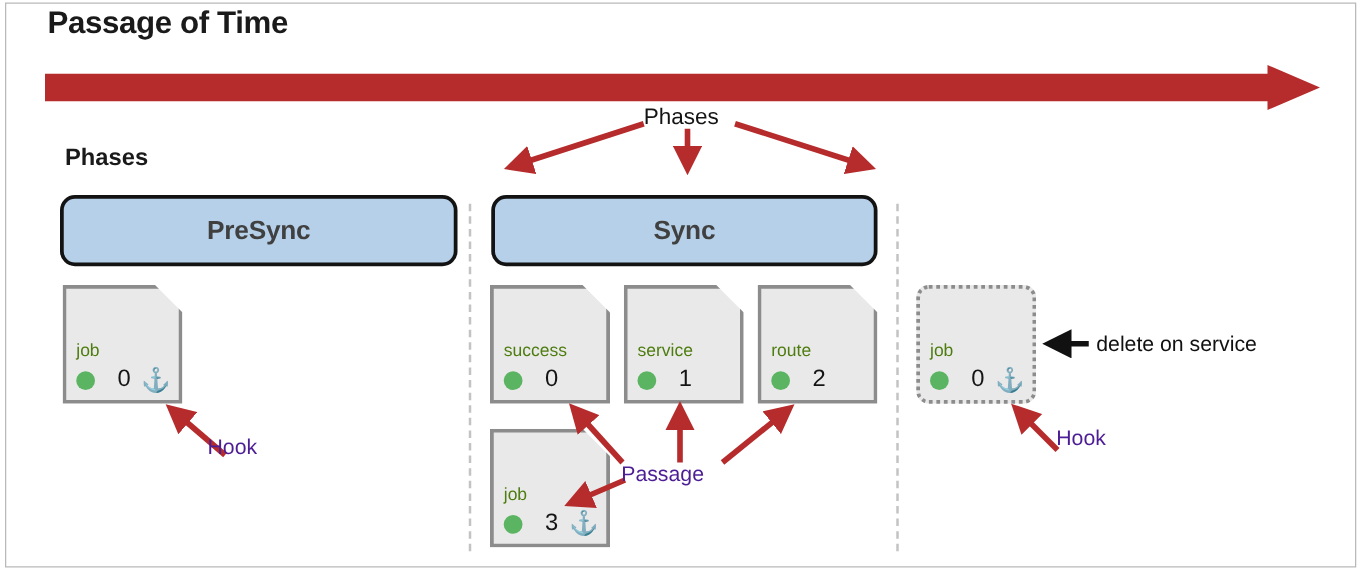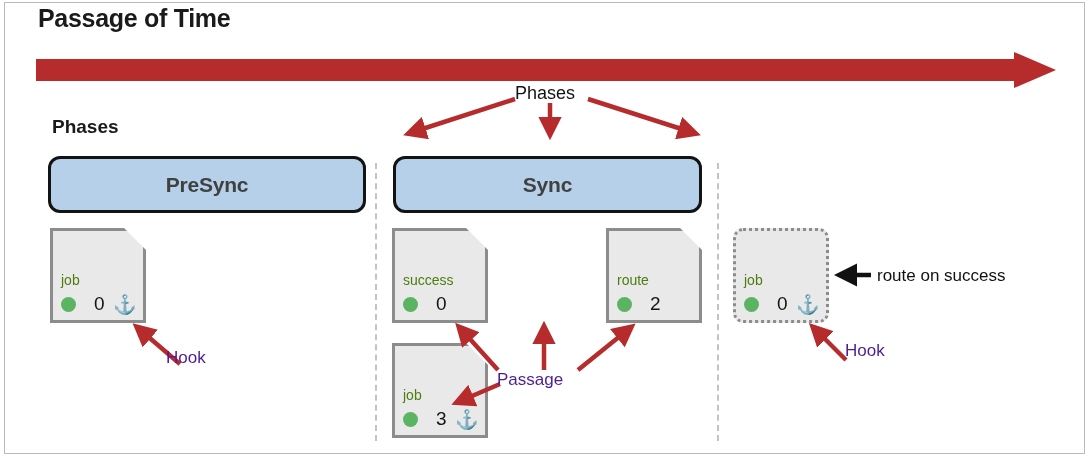--- a/index.html
+++ b/index.html
@@ -225,20 +225,28 @@
 
   <div class="card" style="left:392px; top:228px;">
     <div class="card-shape"></div>
     <div class="card-title">success</div>
     <div class="card-footer">
       <div class="dot"></div>
       <div class="wave">0</div>
     </div>
   </div>
 
+  <div class="card" style="left:499px; top:228px;">
+    <div class="card-shape"></div>
+    <div class="card-title">service</div>
+    <div class="card-footer">
+      <div class="dot"></div>
+      <div class="wave">1</div>
+    </div>
+  </div>
 
   <div class="card" style="left:606px; top:228px;border-radius:22px;">
     <div class="card-shape"></div>
     <div class="card-title">route</div>
     <div class="card-footer">
       <div class="dot"></div>
       <div class="wave">2</div>
     </div>
   </div>
 
@@ -281,21 +289,21 @@
       <line x1="70" y1="62" x2="28" y2="80" stroke="#b62b2b" stroke-width="4.5" marker-end="url(#redhead)"></line>
     </svg>
   </div>
   <div class="abs annot" style="left:497px; top:370px;">Passage</div>
 
   <div class="abs" style="left:833px; top:268px;">
     <svg width="40" height="14" viewBox="0 0 40 14">
       <line x1="38" y1="7" x2="8" y2="7" stroke="#111111" stroke-width="4.5" marker-end="url(#blackhead)"></line>
     </svg>
   </div>
-  <div class="abs annot dark" style="left:877px; top:266px;">route on success</div>
+  <div class="abs annot dark" style="left:877px; top:266px;">delete on service</div>
 
   <div class="abs" style="left:806px; top:322px;">
     <svg width="50" height="42" viewBox="0 0 50 42">
       <line x1="40" y1="38" x2="8" y2="6" stroke="#b62b2b" stroke-width="4.5" marker-end="url(#redhead)"></line>
     </svg>
   </div>
   <div class="abs annot" style="left:845px; top:341px;">Hook</div>
 
 </div>
 

